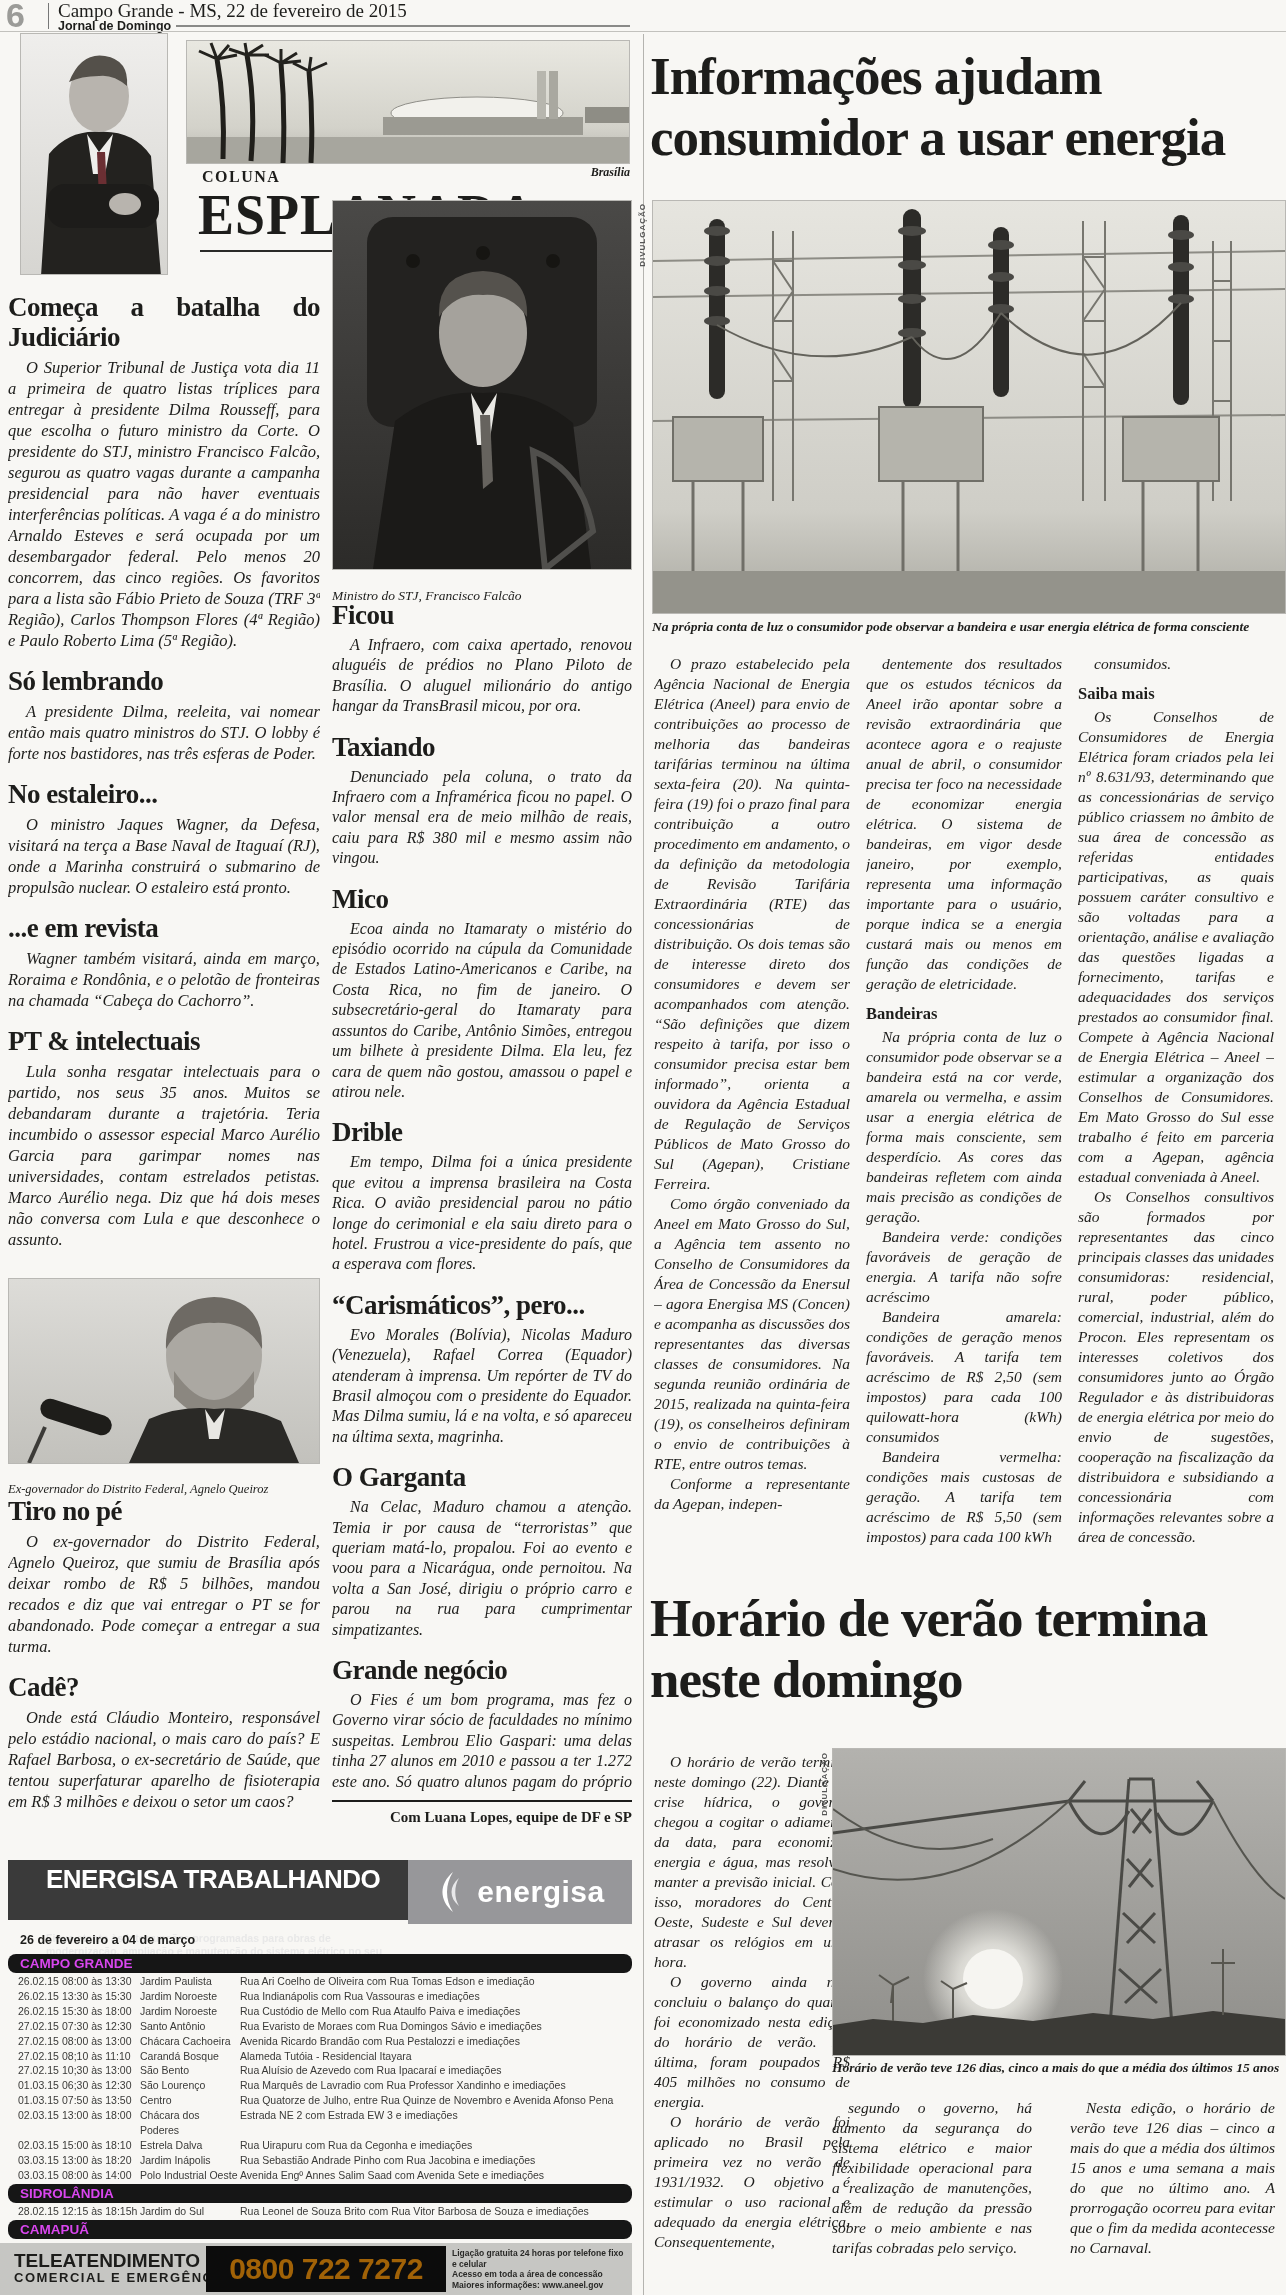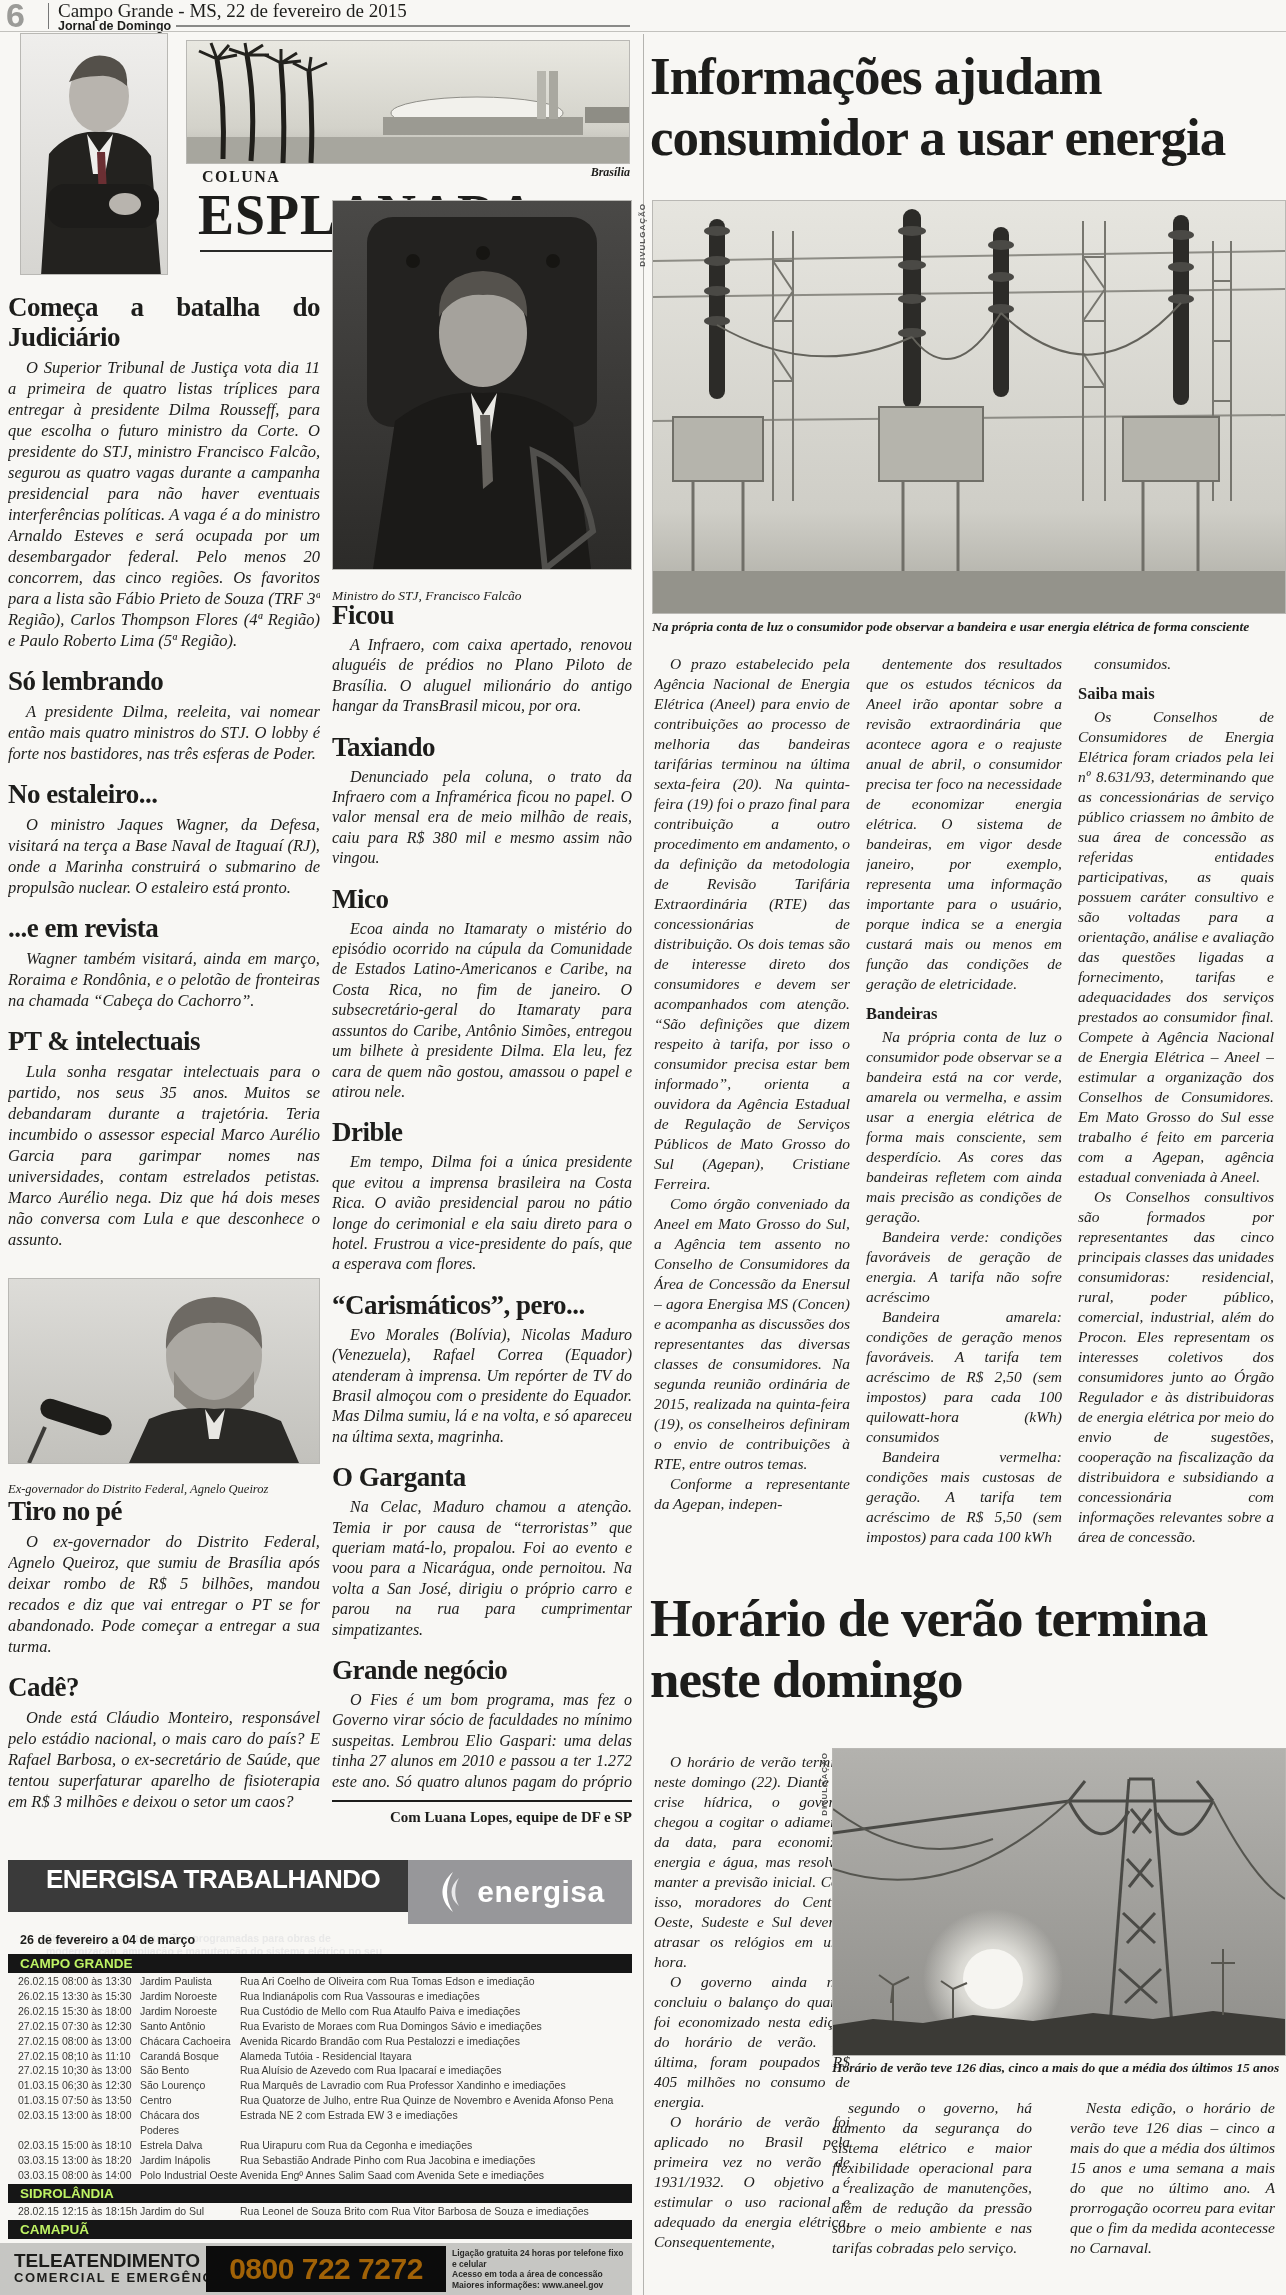--- a/index.html
+++ b/index.html
@@ -53,28 +53,28 @@
   .sub-h{font-family:"Liberation Serif",serif;font-weight:bold;font-size:16.5px;margin:10px 0 3px 0;}
   #ecol1{left:654px;top:654px;width:196px;height:900px;}
   #ecol2{left:866px;top:654px;width:196px;height:900px;}
   #ecol3{left:1078px;top:654px;width:196px;height:900px;}
   #dcol1{left:654px;top:1752px;width:196px;height:543px;}
   #d-photo{left:832px;top:1748px;width:454px;height:308px;}
   #d-cap{left:832px;top:2060px;width:454px;font-weight:bold;font-style:italic;font-size:13.5px;}
   #dcol2{left:832px;top:2098px;width:200px;height:197px;}
   #dcol3{left:1070px;top:2098px;width:205px;height:197px;}
   
-  .ad-dark{left:8px;top:1860px;width:400px;height:52px;background:#3a3a3a;color:#fff;font-family:"Liberation Sans",sans-serif;box-sizing:border-box;padding:5px 0 12px 38px;}
+  .ad-dark{left:8px;top:1860px;width:400px;height:60px;background:#3a3a3a;color:#fff;font-family:"Liberation Sans",sans-serif;box-sizing:border-box;padding:5px 0 12px 38px;}
   .ad-title{font-size:26px;font-weight:bold;letter-spacing:-0.5px;line-height:28px;}
   .ad-sub{font-size:10.5px;font-weight:bold;line-height:13px;color:#e8e8e8;white-space:pre-line;margin-top:39px;}
   .ad-light{left:408px;top:1860px;width:224px;height:64px;background:#97979a;display:flex;align-items:center;justify-content:center;gap:16px;}
   .energisa-word{color:#fff;font-family:"Liberation Sans",sans-serif;font-size:30px;font-weight:bold;letter-spacing:0.5px;}
   .ad-period{left:20px;top:1933px;font-family:"Liberation Sans",sans-serif;font-weight:bold;font-size:12.5px;}
   #ad-rows{left:8px;top:1953px;width:624px;font-family:"Liberation Sans",sans-serif;}
-  .city-band{background:#161616;color:#bef264;font-weight:bold;font-size:13.5px;padding:2px 0 2px 12px;margin:1px 0;}
+  .city-band{background:#161616;color:#d946ef;font-weight:bold;font-size:13.5px;padding:2px 0 2px 12px;margin:1px 0;border-radius:8px;}
   .t-row{display:flex;font-size:10.5px;color:#3a3a38;line-height:14.9px;padding-left:10px;}
   .t-row .c0{width:44px;flex:none;}
   .t-row .c1{width:78px;flex:none;}
   .t-row .c2{width:100px;flex:none;}
   .t-row .c3{flex:1;white-space:nowrap;overflow:hidden;}
   .ad-footer{left:0;top:2243px;width:632px;height:52px;background:#c6c6c3;}
   .tele{left:14px;top:2251px;font-family:"Liberation Sans",sans-serif;color:#1c1c1a;}
   .tele-l1{font-size:19px;font-weight:bold;letter-spacing:0px;line-height:19px;}
   .tele-l2{font-size:13px;font-weight:bold;letter-spacing:1.5px;line-height:15px;}
   .phonebox{left:206px;top:2246px;width:240px;height:46px;background:#0c0c0c;color:#a16207;

